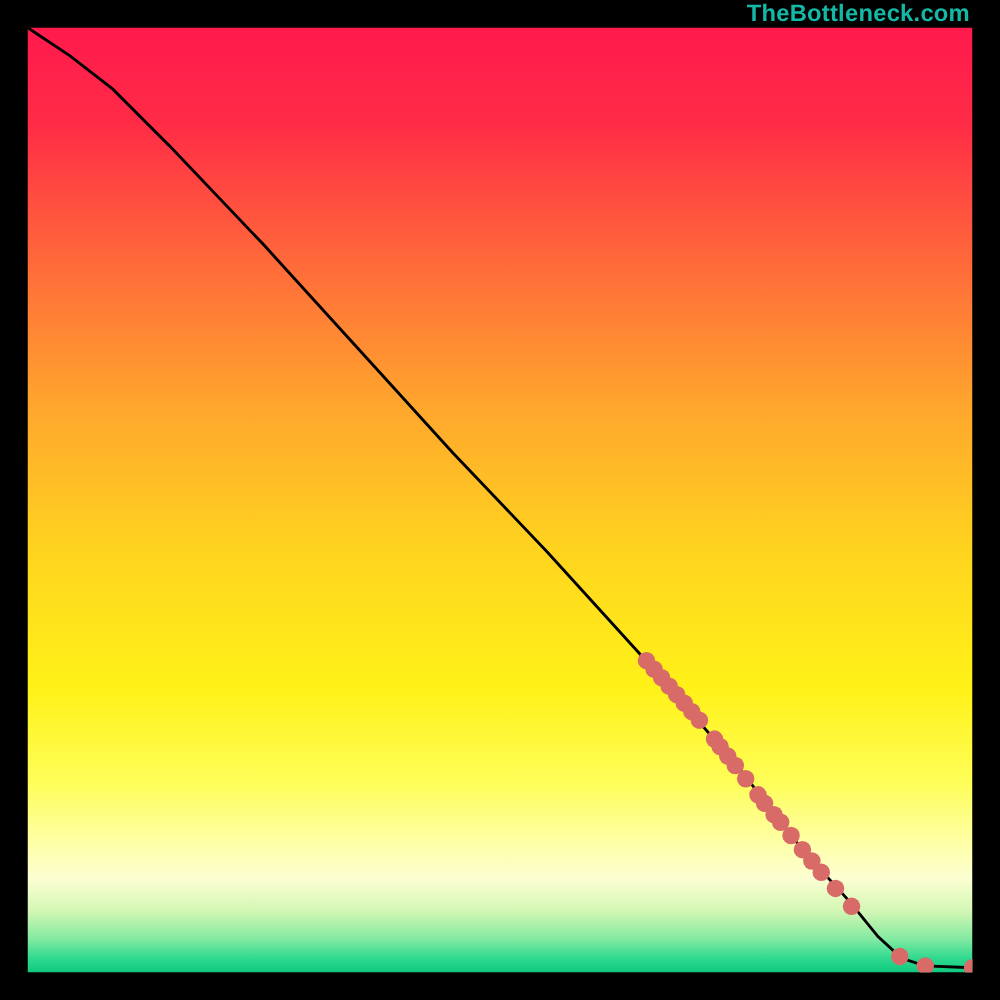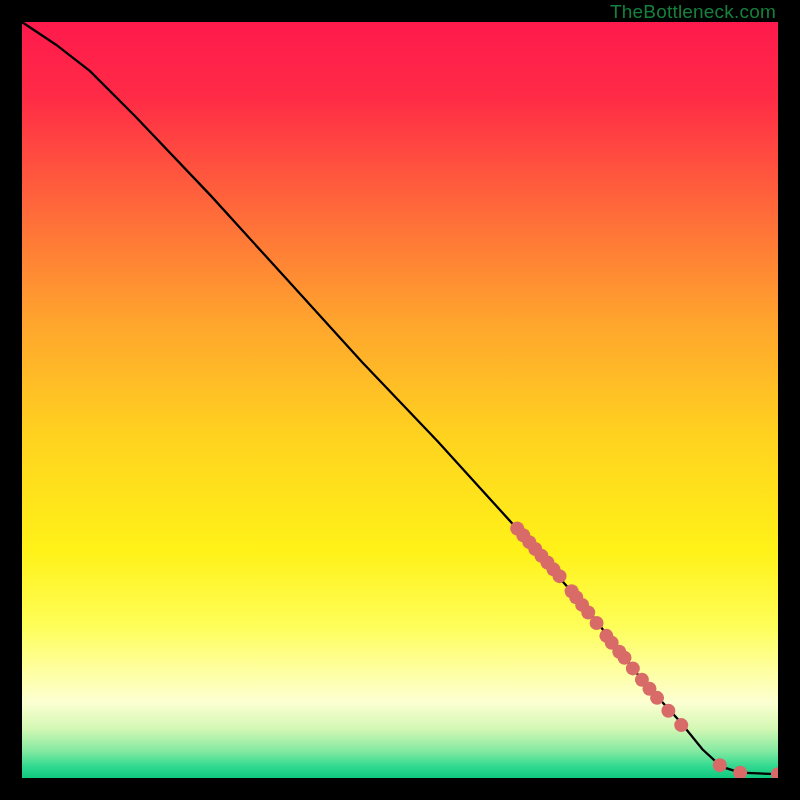--- a/index.html
+++ b/index.html
@@ -8,23 +8,23 @@
     width: 800px;
     height: 800px;
     background: #000;
     overflow: hidden;
     font-family: Arial, Helvetica, sans-serif;
   }
   .attribution {
     position: absolute;
     top: 1px;
     right: 24px;
-    color: #15803d;
+    color: #14b8a6;
     font-size: 19px;
-    font-weight: 400;
+    font-weight: 700;
     letter-spacing: 0.2px;
   }
   svg {
     position: absolute;
     left: 22px;
     top: 22px;
     width: 756px;
     height: 756px;
     display: block;
   }

